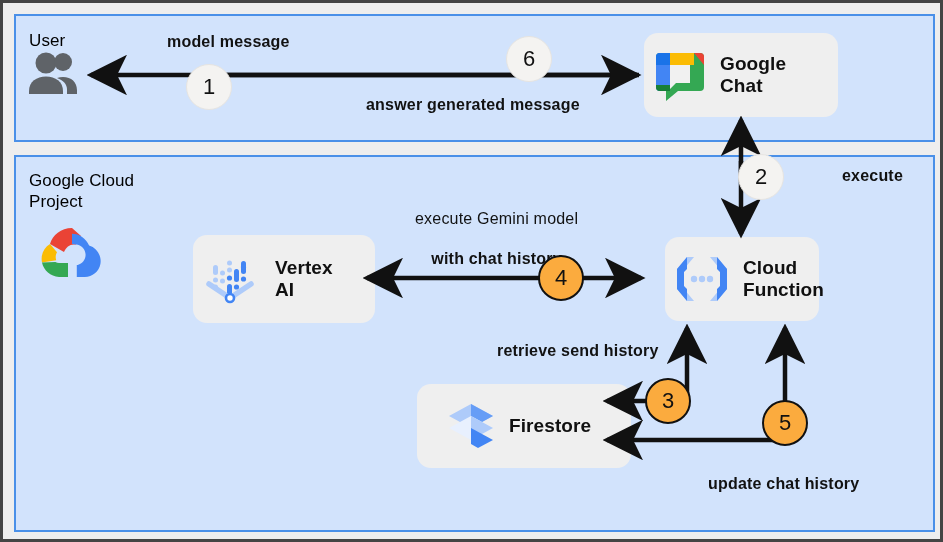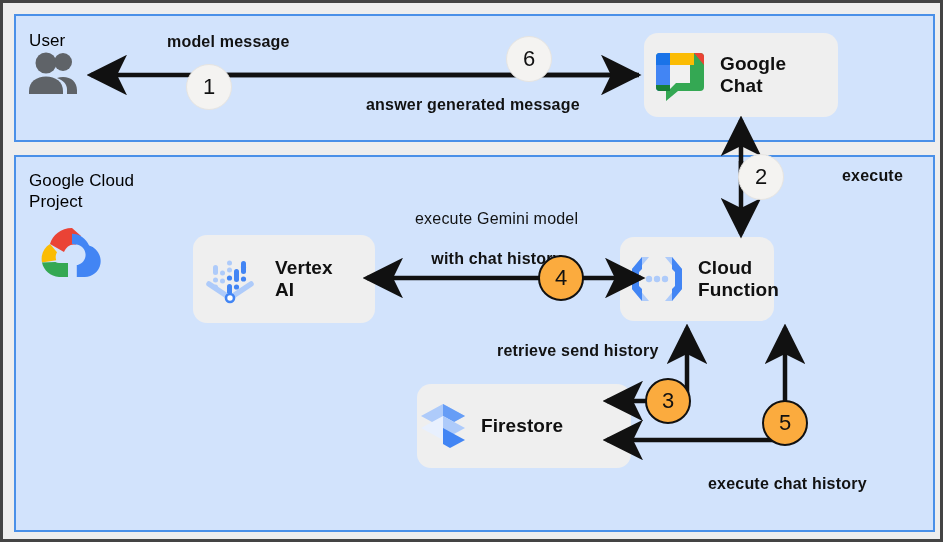--- a/index.html
+++ b/index.html
@@ -35,23 +35,23 @@
   }
   .card .ico{flex:0 0 auto;display:flex;align-items:center;justify-content:center;}
   .card .cap{
     font-size:19px;font-weight:700;color:#101010;line-height:1.16;
     white-space:pre-line;letter-spacing:.1px;
   }
   #card-chat{left:641px;top:30px;width:194px;height:84px;padding-left:10px;}
   #card-chat .cap{margin-left:14px;}
   #card-vertex{left:178px;top:232px;width:182px;height:88px;padding-left:12px;margin-left:12px;}
   #card-vertex .cap{margin-left:14px;}
-  #card-cf{left:617px;top:234px;width:154px;height:84px;padding-left:10px;}
+  #card-cf{left:662px;top:234px;width:154px;height:84px;padding-left:10px;}
   #card-cf .cap{margin-left:14px;}
-  #card-fs{left:414px;top:381px;width:214px;height:84px;padding-left:0;}
+  #card-fs{left:414px;top:381px;width:214px;height:84px;padding-left:28px;}
   #card-fs .cap{margin-left:12px;}
 
   
   .edge-label{
     position:absolute;font-size:16px;color:#121212;font-weight:700;
     white-space:pre-line;line-height:1.25;letter-spacing:.2px;
   }
   #lbl-send{left:164px;top:29px;}
   #lbl-answer{left:363px;top:92px;}
   #lbl-execute{left:795px;top:163px;margin-left:44px;}
@@ -214,21 +214,21 @@
 
   <div class="edge-label" id="lbl-execute">execute</div>
 
   <div class="edge-label" id="lbl-prompt">
     <span class="l1">execute Gemini model</span>
     <span class="l2">with chat history</span>
   </div>
 
   <div class="edge-label" id="lbl-retrieve">retrieve send history</div>
 
-  <div class="edge-label" id="lbl-update">execute chat history</div>
+  <div class="edge-label" id="lbl-update">update chat history</div>
 
   <div class="badge grey" id="badge-1">1</div>
   <div class="badge grey" id="badge-6">6</div>
   <div class="badge grey" id="badge-2">2</div>
   <div class="badge orange" id="badge-4">4</div>
   <div class="badge orange" id="badge-3">3</div>
   <div class="badge orange" id="badge-5">5</div>
 
 </div>
 

